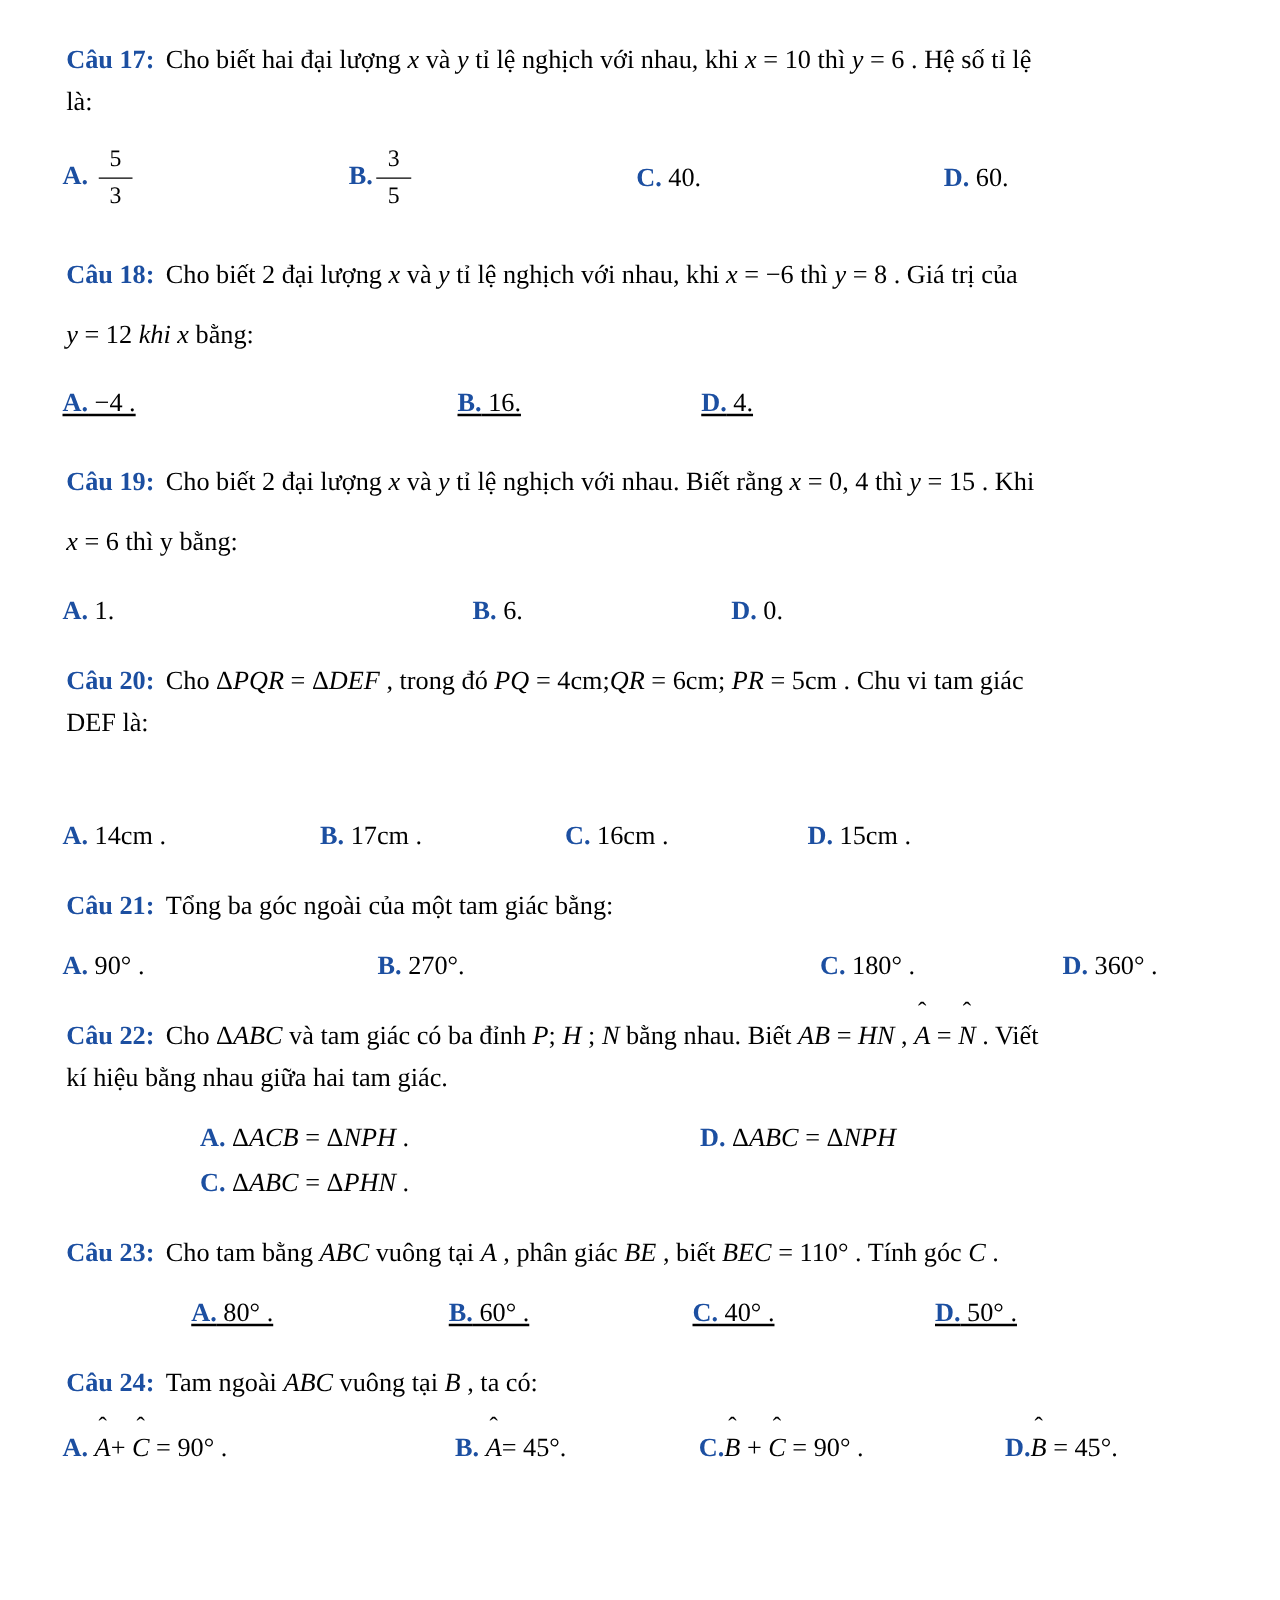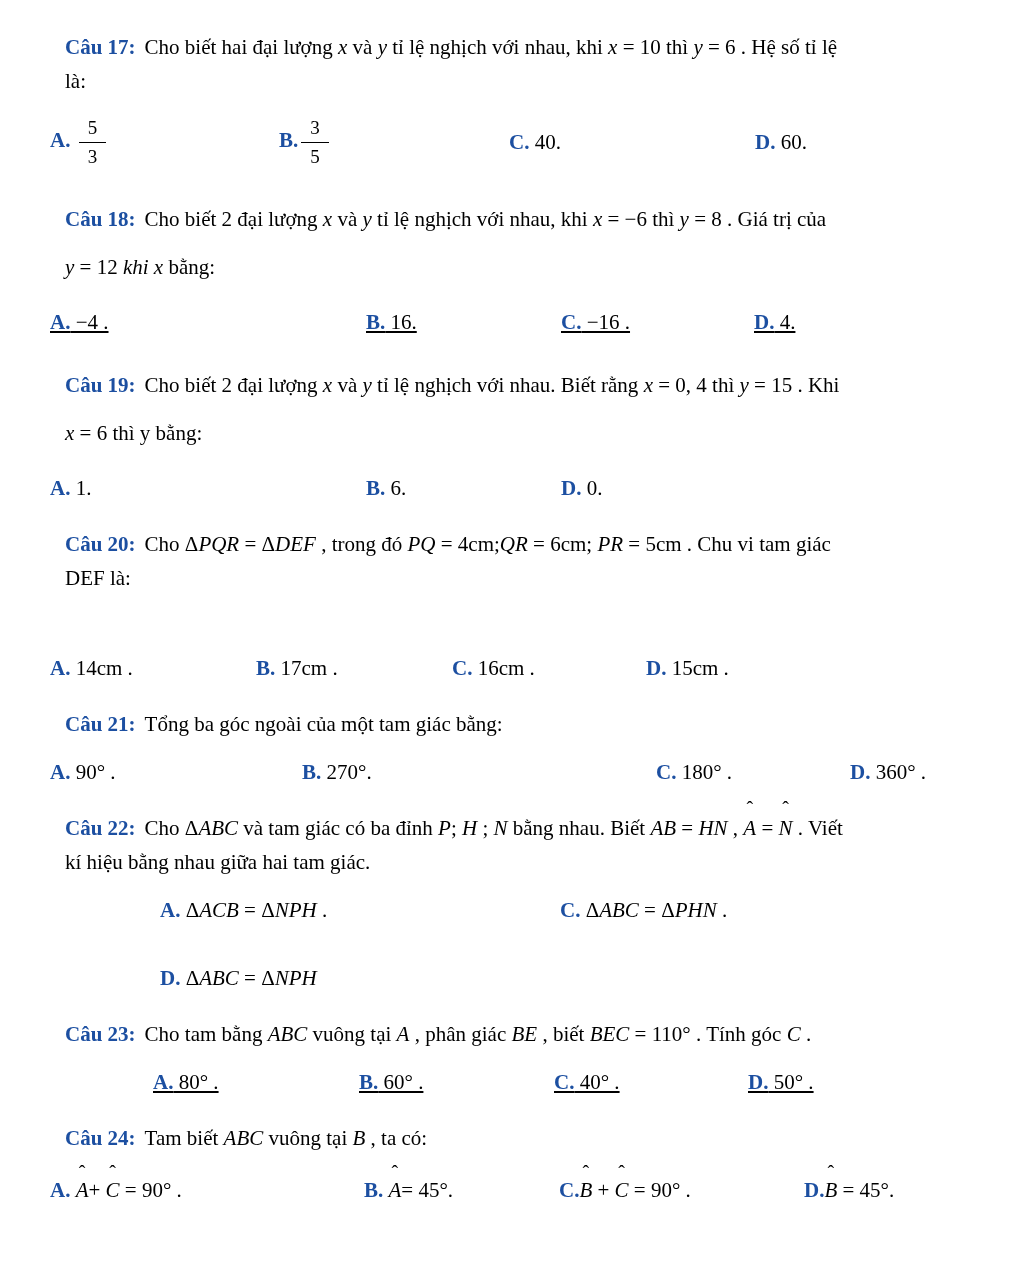--- a/index.html
+++ b/index.html
@@ -9,43 +9,43 @@
   .page {
     width: 1024px;
     min-height: 1280px;
     padding: 30px 50px 40px 50px;
     font-family: "Liberation Serif", serif;
     font-size: 21px;
     color: #000000;
     background: #ffffff;
   }
   .question { margin-bottom: 24px; }
-  .stem { margin: 0 0 16px 15px; line-height: 34px; }
+  .stem { margin: 0 0 16px 3px; line-height: 34px; }
   .stem.tall { line-height: 48px; }
   .qlabel { color: var(--accent); font-weight: 700; margin-right: 9px; }
   .it { font-style: italic; }
   .hat { font-style: italic; position: relative; display: inline-block; }
   .hat::after {
     content: "\02C6";
     position: absolute; left: 50%; top: -0.52em;
     transform: translateX(-50%);
     font-style: normal; font-size: 0.95em; line-height: 1;
   }
   .opts { display: grid; align-items: center; line-height: 30px; }
   .olabel { color: var(--accent); font-weight: 700; }
   .frac { display: inline-block; vertical-align: middle; text-align: center; font-size: 19px; line-height: 1.25; margin: 2px 3px; }
   .frac .num { display: block; padding: 0 9px 2px; border-bottom: 1.4px solid #000; }
   .frac .den { display: block; padding: 2px 9px 0; }
 
   .opts-q17 { grid-template-columns: 229px 230px 246px 1fr; }
   .opts-q18 { grid-template-columns: 316px 195px 193px 1fr; text-decoration: underline; }
-  .opts-q19 { grid-template-columns: 316px 195px 193px 1fr; }
+  .opts-q19 { grid-template-columns: 316px 195px 193px 1fr; gap: 12px; }
   .opts-q20 { grid-template-columns: 206px 196px 194px 1fr; margin-top: 58px; }
   .opts-q21 { grid-template-columns: 252px 354px 194px 1fr; }
-  .opts-q22 { grid-template-columns: 400px 1fr; padding-left: 110px; row-gap: 38px; }
+  .opts-q22 { grid-template-columns: 400px 1fr; padding-left: 110px; row-gap: 6px; }
   .opts-q23 { grid-template-columns: 206px 195px 194px 1fr; padding-left: 103px; text-decoration: underline; }
   .opts-q24 { grid-template-columns: 314px 195px 245px 1fr; margin-top: 20px; }
 </style>
 </head>
 <body style="background: rgb(255, 255, 255);">
 
 <div class="page">
 
   <section class="question">
     <p class="stem"><b class="qlabel">Câu 17:</b><span><span>Cho biết hai đại lượng </span><span class="it">x</span><span> và </span><span class="it">y</span><span> tỉ lệ nghịch với nhau, khi </span><span class="it">x</span><span> = 10 thì </span><span class="it">y</span><span> = 6 . Hệ số tỉ lệ</span><br><span>là:</span></span></p>
@@ -55,21 +55,20 @@
       <span class="opt"><b class="olabel">C.</b><span><span> 40.</span></span></span>
       <span class="opt"><b class="olabel">D.</b><span><span> 60.</span></span></span>
     </div>
   </section>
 
   <section class="question">
     <p class="stem tall"><b class="qlabel">Câu 18:</b><span><span>Cho biết 2 đại lượng </span><span class="it">x</span><span> và </span><span class="it">y</span><span> tỉ lệ nghịch với nhau, khi </span><span class="it">x</span><span> = −6 thì </span><span class="it">y</span><span> = 8 . Giá trị của</span><br><span class="it">y</span><span> = 12 </span><span class="it">khi x</span><span> bằng:</span></span></p>
     <div class="opts opts-q18">
       <span class="opt"><b class="olabel">A.</b><span><span> −4 .</span></span></span>
       <span class="opt"><b class="olabel">B.</b><span><span> 16.</span></span></span>
-      <span class="opt"><b class="olabel">C.</b><span><span> −16 .</span></span></span>
       <span class="opt"><b class="olabel">D.</b><span><span> 4.</span></span></span>
     </div>
   </section>
 
   <section class="question">
     <p class="stem tall"><b class="qlabel">Câu 19:</b><span><span>Cho biết 2 đại lượng </span><span class="it">x</span><span> và </span><span class="it">y</span><span> tỉ lệ nghịch với nhau. Biết rằng </span><span class="it">x</span><span> = 0, 4 thì </span><span class="it">y</span><span> = 15 . Khi</span><br><span class="it">x</span><span> = 6 thì y bằng:</span></span></p>
     <div class="opts opts-q19">
       <span class="opt"><b class="olabel">A.</b><span><span> 1.</span></span></span>
       <span class="opt"><b class="olabel">B.</b><span><span> 6.</span></span></span>
       <span class="opt"><b class="olabel">D.</b><span><span> 0.</span></span></span>
@@ -93,37 +92,37 @@
       <span class="opt"><b class="olabel">B.</b><span><span> 270°.</span></span></span>
       <span class="opt"><b class="olabel">C.</b><span><span> 180° .</span></span></span>
       <span class="opt"><b class="olabel">D.</b><span><span> 360° .</span></span></span>
     </div>
   </section>
 
   <section class="question">
     <p class="stem"><b class="qlabel">Câu 22:</b><span><span>Cho </span><span>Δ</span><span class="it">ABC</span><span> và tam giác có ba đỉnh </span><span class="it">P</span><span>; </span><span class="it">H</span><span> ; </span><span class="it">N</span><span> bằng nhau. Biết </span><span class="it">AB</span><span> = </span><span class="it">HN</span><span> , </span><span class="it hat">A</span><span> = </span><span class="it hat">N</span><span> . Viết</span><br><span>kí hiệu bằng nhau giữa hai tam giác.</span></span></p>
     <div class="opts opts-q22">
       <span class="opt"><b class="olabel">A.</b><span><span> Δ</span><span class="it">ACB</span><span> = Δ</span><span class="it">NPH</span><span> .</span></span></span>
+      <span class="opt"><b class="olabel">D.</b><span><span> Δ</span><span class="it">ABC</span><span> = Δ</span><span class="it">NPH</span></span></span>
       <span class="opt"><b class="olabel">C.</b><span><span> Δ</span><span class="it">ABC</span><span> = Δ</span><span class="it">PHN</span><span> .</span></span></span>
-      <span class="opt"><b class="olabel">D.</b><span><span> Δ</span><span class="it">ABC</span><span> = Δ</span><span class="it">NPH</span></span></span>
     </div>
   </section>
 
   <section class="question">
     <p class="stem"><b class="qlabel">Câu 23:</b><span><span>Cho tam bằng </span><span class="it">ABC</span><span> vuông tại </span><span class="it">A</span><span> , phân giác </span><span class="it">BE</span><span> , biết </span><span class="it">BEC</span><span> = 110° . Tính góc </span><span class="it">C</span><span> .</span></span></p>
     <div class="opts opts-q23">
       <span class="opt"><b class="olabel">A.</b><span><span> 80° .</span></span></span>
       <span class="opt"><b class="olabel">B.</b><span><span> 60° .</span></span></span>
       <span class="opt"><b class="olabel">C.</b><span><span> 40° .</span></span></span>
       <span class="opt"><b class="olabel">D.</b><span><span> 50° .</span></span></span>
     </div>
   </section>
 
   <section class="question">
-    <p class="stem"><b class="qlabel">Câu 24:</b><span><span>Tam biết </span><span class="it">ABC</span><span> vuông tại </span><span class="it">B</span><span> , ta có:</span></span></p>
+    <p class="stem"><b class="qlabel">Câu 24:</b><span><span>Tam ngoài </span><span class="it">ABC</span><span> vuông tại </span><span class="it">B</span><span> , ta có:</span></span></p>
     <div class="opts opts-q24">
       <span class="opt"><b class="olabel">A.</b><span><span> </span><span class="it hat">A</span><span>+ </span><span class="it hat">C</span><span> = 90° .</span></span></span>
       <span class="opt"><b class="olabel">B.</b><span><span> </span><span class="it hat">A</span><span>= 45°.</span></span></span>
       <span class="opt"><b class="olabel">C.</b><span><span class="it hat">B</span><span> + </span><span class="it hat">C</span><span> = 90° .</span></span></span>
       <span class="opt"><b class="olabel">D.</b><span><span class="it hat">B</span><span> = 45°.</span></span></span>
     </div>
   </section>
 
 </div>
 

